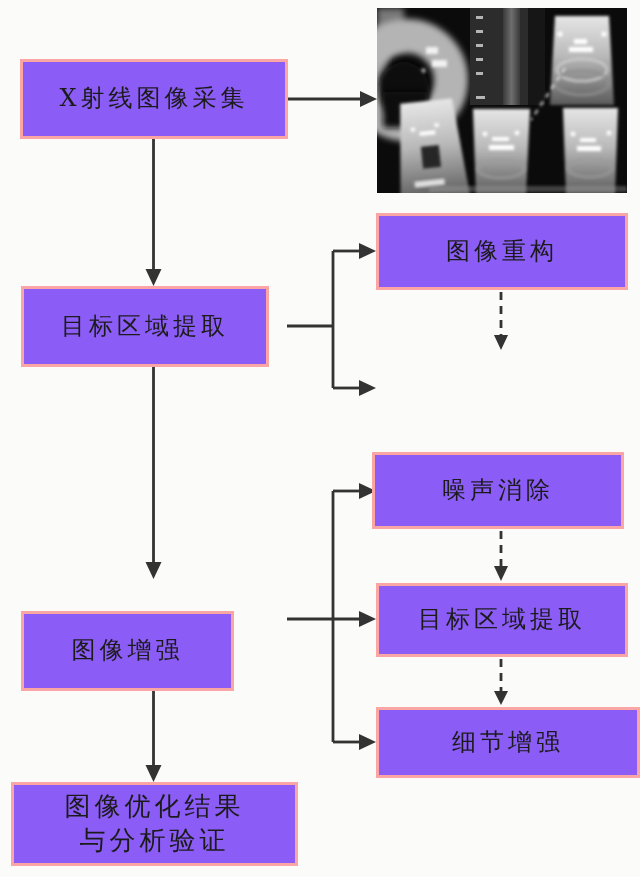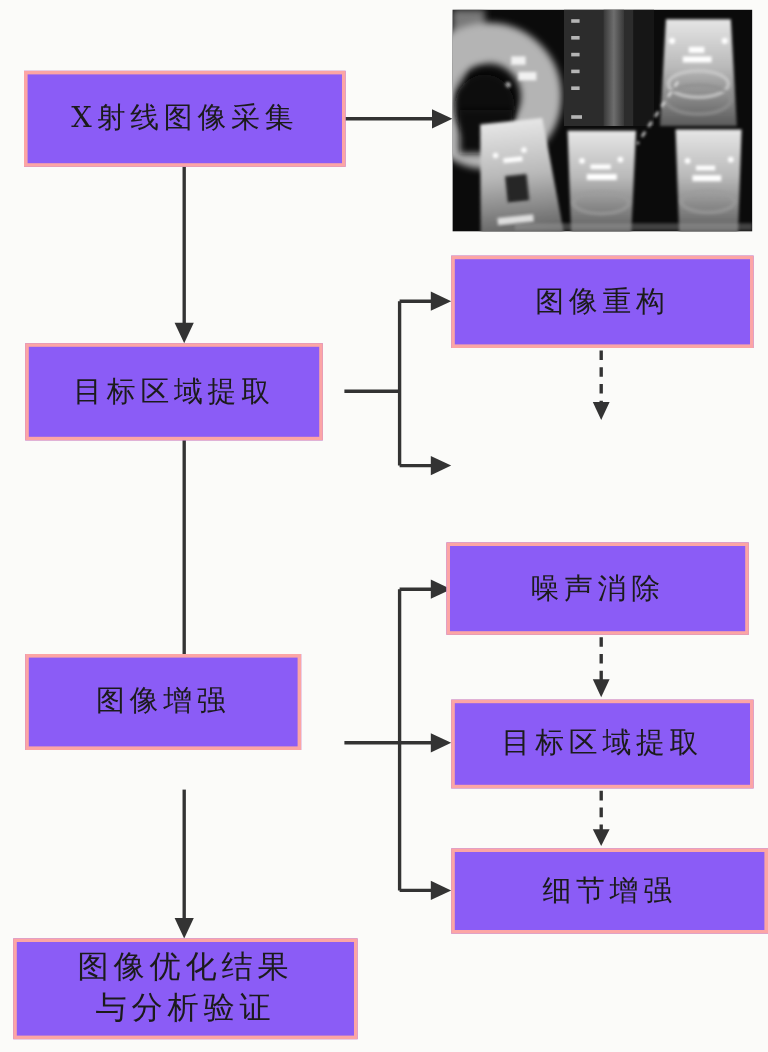--- a/index.html
+++ b/index.html
@@ -29,21 +29,21 @@
     text-align: center;
     font-size: 24px;
     letter-spacing: 4px;
     color: #1b1b1b;
     line-height: 1.3;
   }
   .node span { display: block; white-space: nowrap; }
   
   .n-acquisition { left: 20px;  top: 59px;  width: 268px; height: 80px; }
   .n-extraction  { left: 21px;  top: 286px; width: 248px; height: 81px; }
-  .n-enhance     { left: 21px;  top: 545px; width: 230px; height: 80px; text-align: center; }
+  .n-enhance     { left: 21px;  top: 611px; width: 213px; height: 80px; text-align: center; }
   .n-result      { left: 11px;  top: 782px; width: 287px; height: 84px; font-size: 26px; }
   
   .n-localize    { left: 376px; top: 213px; width: 252px; height: 77px; }
   .n-reconstruct { left: 376px; top: 350px; width: 252px; height: 79px; }
   .n-noise       { left: 372px; top: 452px; width: 252px; height: 77px; }
   .n-contrast    { left: 376px; top: 583px; width: 252px; height: 74px; }
   .n-detail      { left: 376px; top: 707px; width: 264px; height: 71px; }
   .xray {
     position: absolute;
     left: 377px; top: 8px;

